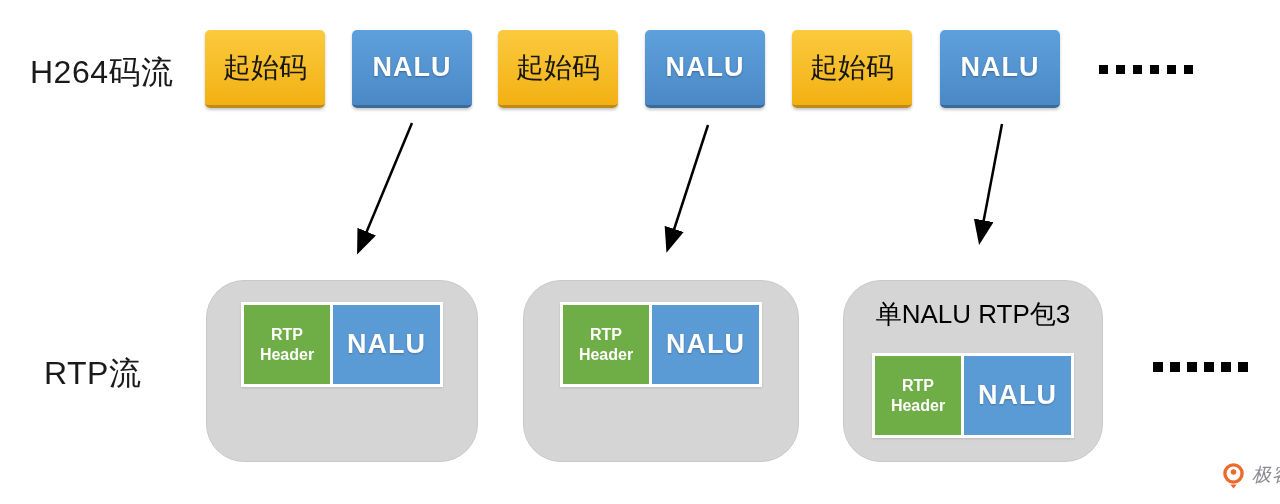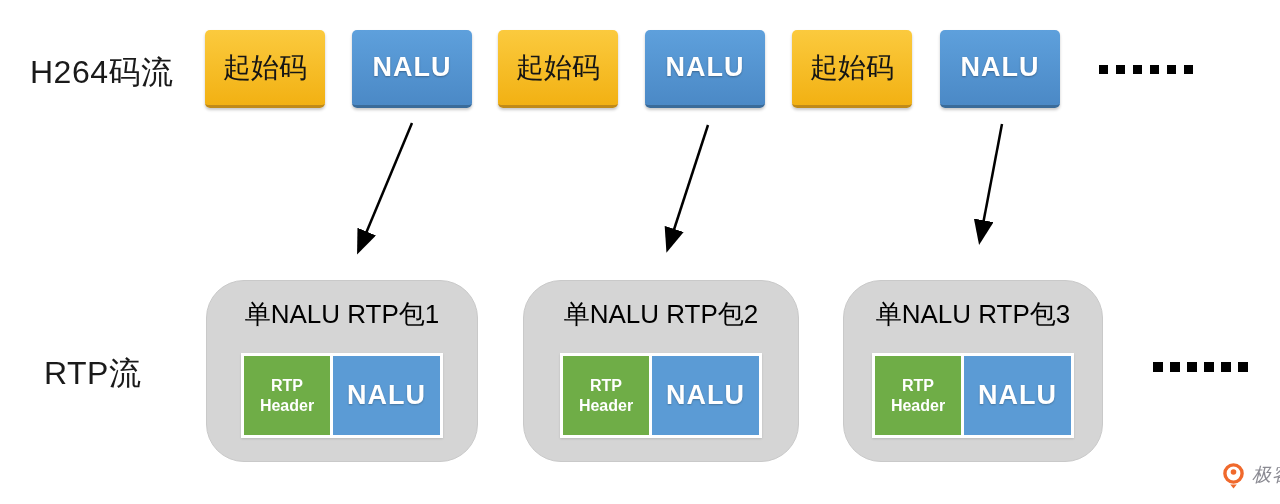--- a/index.html
+++ b/index.html
@@ -94,29 +94,27 @@
       <marker id="ah" markerWidth="10" markerHeight="8" refX="8" refY="4" orient="auto">
         <path d="M0,0 L10,4 L0,8 Z" fill="#000"></path>
       </marker>
     </defs>
     <line x1="412" y1="123" x2="359" y2="250" stroke="#000" stroke-width="2.5" marker-end="url(#ah)"></line>
     <line x1="708" y1="125" x2="668" y2="248" stroke="#000" stroke-width="2.5" marker-end="url(#ah)"></line>
     <line x1="1002" y1="124" x2="980" y2="240" stroke="#000" stroke-width="2.5" marker-end="url(#ah)"></line>
   </svg>
 
   <div class="packet" style="left:206px;width:272px">
-    <div class="packet-title">单NALU RTP包1</div>
     <div class="split">
       <div class="cell header">RTP Header</div>
       <div class="cell payload">NALU</div>
     </div>
   </div>
 
   <div class="packet" style="left:523px;width:276px">
-    <div class="packet-title">单NALU RTP包2</div>
     <div class="split">
       <div class="cell header">RTP Header</div>
       <div class="cell payload">NALU</div>
     </div>
   </div>
 
   <div class="packet" style="left:843px;width:260px">
     <div class="packet-title">单NALU RTP包3</div>
     <div class="split">
       <div class="cell header">RTP Header</div>

